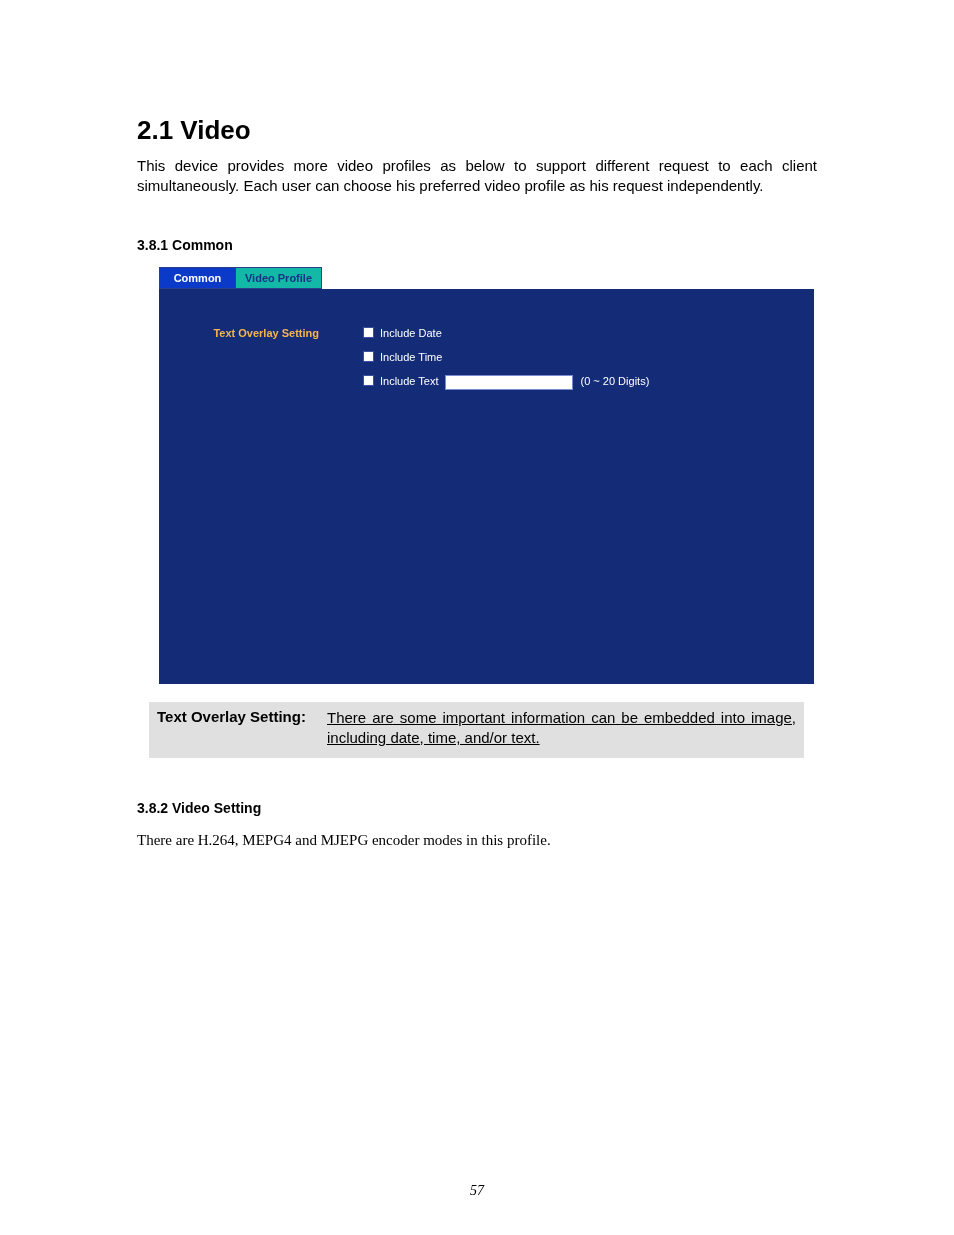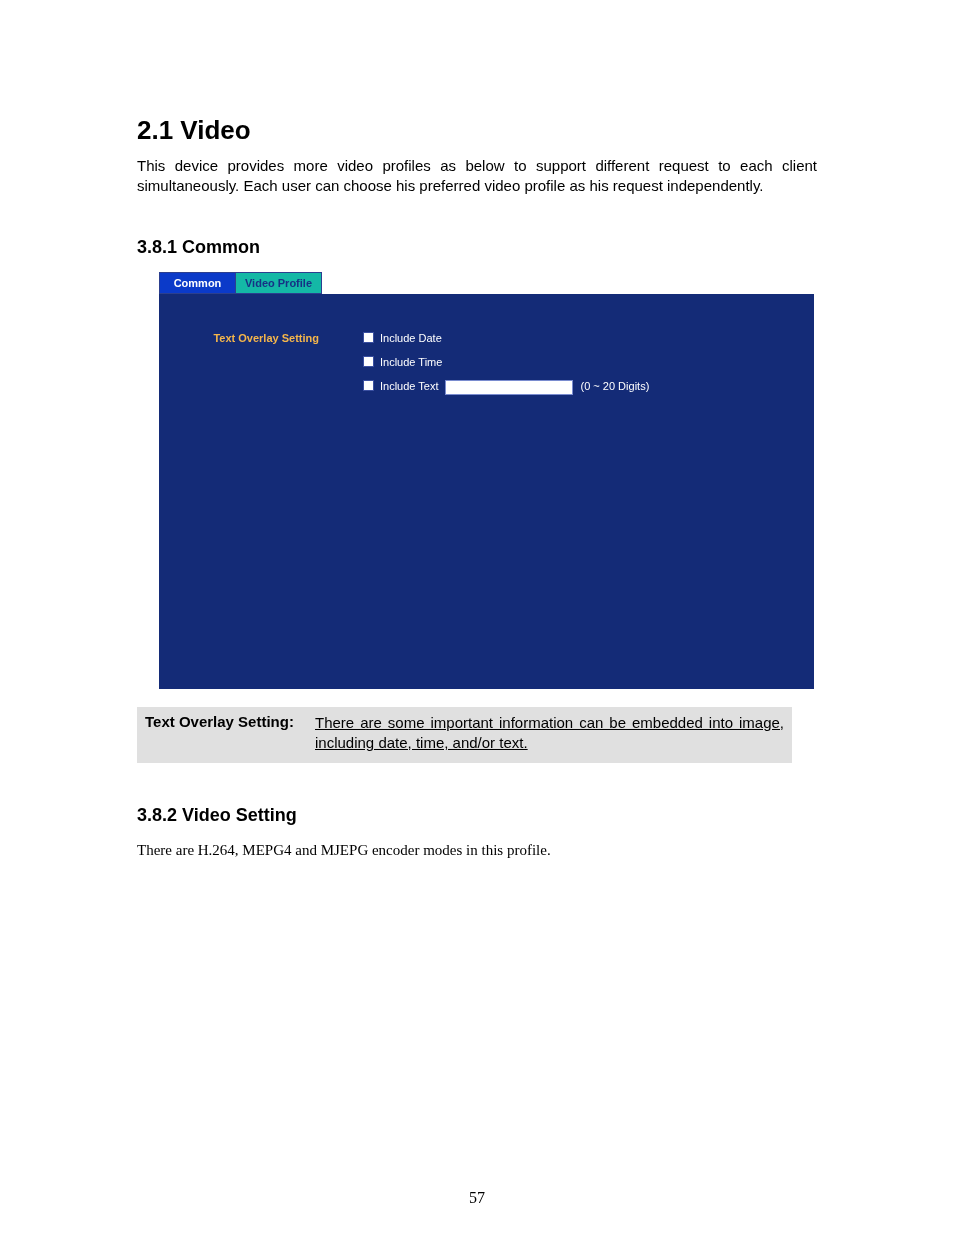--- a/index.html
+++ b/index.html
@@ -21,21 +21,21 @@
     font-weight: bold;
     margin: 0 0 10px 0;
   }
   p.intro {
     font-size: 15px;
     line-height: 1.35;
     margin: 0 0 40px 0;
     text-align: justify;
   }
   h2.subsection {
-    font-size: 18px;
+    font-size: 14px;
     font-weight: bold;
     margin: 26px 0 14px 0;
   }
   
   .ui-shot {
     width: 655px;
     margin-left: 22px;
     box-sizing: border-box;
   }
   .tab-strip {
@@ -116,21 +116,21 @@
     padding: 0 2px;
   }
   .digits {
     color: #ffffff;
     margin-left: 2px;
   }
   
   .expl {
     margin-top: 18px;
     width: 655px;
-    margin-left: 0;
+    margin-left: 12px;
     background: #e0e0e0;
     display: flex;
     padding: 6px 8px 10px 8px;
     box-sizing: border-box;
     font-size: 15px;
   }
   .expl-label {
     width: 170px;
     font-weight: bold;
     flex: 0 0 170px;
@@ -138,24 +138,25 @@
   .expl-text {
     flex: 1;
     text-align: justify;
     line-height: 1.35;
     text-decoration: underline;
   }
   .page-num {
     position: absolute;
     left: 0;
     width: 954px;
-    bottom: 28px;
+    bottom: 36px;
     text-align: center;
     font-family: "Times New Roman", serif;
-    font-size: 16px;
+    font-size: 14px;
+    font-style: italic;
   }
 </style>
 </head>
 <body>
 
 <div class="page">
 
   <h1 class="section-title">2.1 Video</h1>
   <p class="intro">This device provides more video profiles as below to support different request to each client simultaneously. Each user can choose his preferred video profile as his request independently.</p>
 

